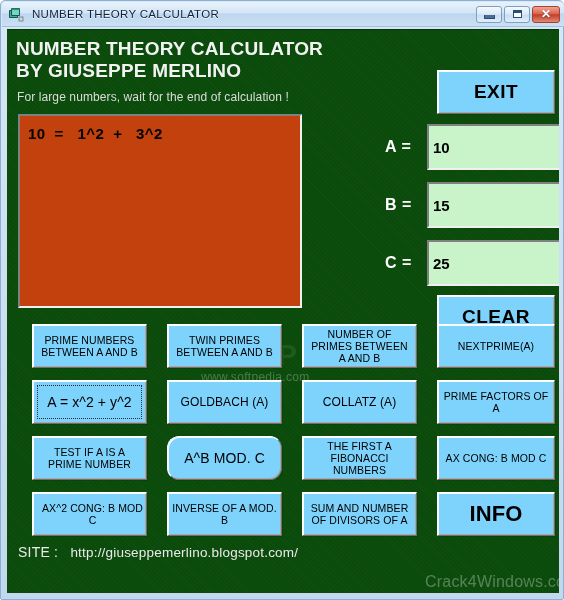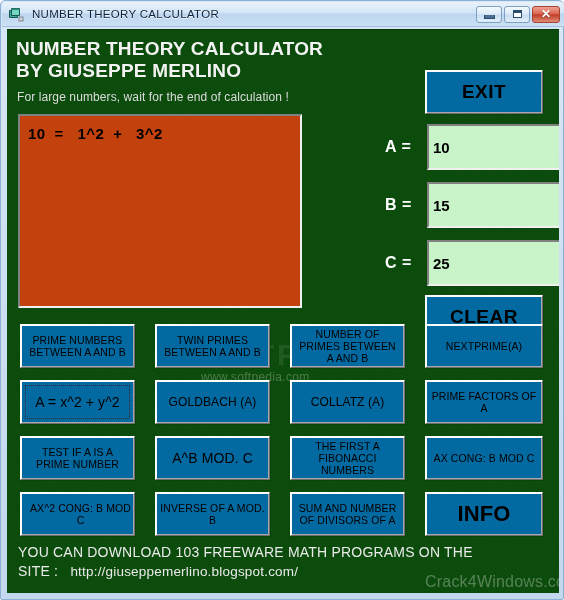--- a/index.html
+++ b/index.html
@@ -222,32 +222,33 @@
     font-weight: bold;
     color: #000000;
     padding: 0 4px;
     outline: none;
     line-height: 42px;
   }
 
   
   .btn3d {
     box-sizing: border-box;
-    background: #0369a1;
+    background: #7dd3fc;
     border: 1px solid;
     border-color: #ffffff #6e6e6e #6e6e6e #ffffff;
     box-shadow: inset 1px 1px 0 #fbfbfb, inset -1px -1px 0 #a8a8a8, 1px 1px 0 #00310040;
     display: flex;
     align-items: center;
     justify-content: center;
     text-align: center;
     color: #000000;
     cursor: default;
     overflow: hidden;
     user-select: none;
+    margin-left: 12px;
   }
   .btn3d .btn-label {
     display: block;
     font-size: 10.5px;
     line-height: 12px;
     letter-spacing: .1px;
     padding: 0 3px;
     white-space: pre-line;
   }
   .exit-btn .btn-label,
@@ -409,21 +410,21 @@
           <span class="btn-label">COLLATZ (A)</span>
         </div>
         <div class="btn3d" style="left: 418px; top: 350px; width: 118px; height: 44px;">
           <span class="btn-label">PRIME FACTORS OF
 A</span>
         </div>
         <div class="btn3d" style="left: 13px; top: 406px; width: 115px; height: 44px;">
           <span class="btn-label">TEST IF A IS A
 PRIME NUMBER</span>
         </div>
-        <div class="btn3d btn-big" style="left: 148px; top: 406px; width: 115px; height: 44px;">
+        <div class="btn3d btn-big" style="left: 148px; top: 406px; width: 115px; height: 44px; border-radius: 12px;">
           <span class="btn-label">A^B MOD. C</span>
         </div>
         <div class="btn3d" style="left: 283px; top: 406px; width: 115px; height: 44px;">
           <span class="btn-label">THE FIRST A
 FIBONACCI
 NUMBERS</span>
         </div>
         <div class="btn3d" style="left: 418px; top: 406px; width: 118px; height: 44px;">
           <span class="btn-label">AX CONG: B MOD C</span>
         </div>
@@ -438,20 +439,19 @@
         <div class="btn3d" style="left: 283px; top: 462px; width: 115px; height: 44px;">
           <span class="btn-label">SUM AND NUMBER
 OF DIVISORS OF A</span>
         </div>
         <div class="btn3d btn-xl" style="left: 418px; top: 462px; width: 118px; height: 44px;">
           <span class="btn-label">INFO</span>
         </div>
       </div>
 
     <div class="footer">
-      <span>YOU CAN DOWNLOAD 103 FREEWARE MATH PROGRAMS ON THE</span>
       <span class="site-line"><span>SITE :   </span><span class="url">http://giuseppemerlino.blogspot.com/</span></span>
     </div>
 
     <div class="wm-crack">Crack4Windows.com</div>
 
   </div>
 </div>
 
 </body></html>

